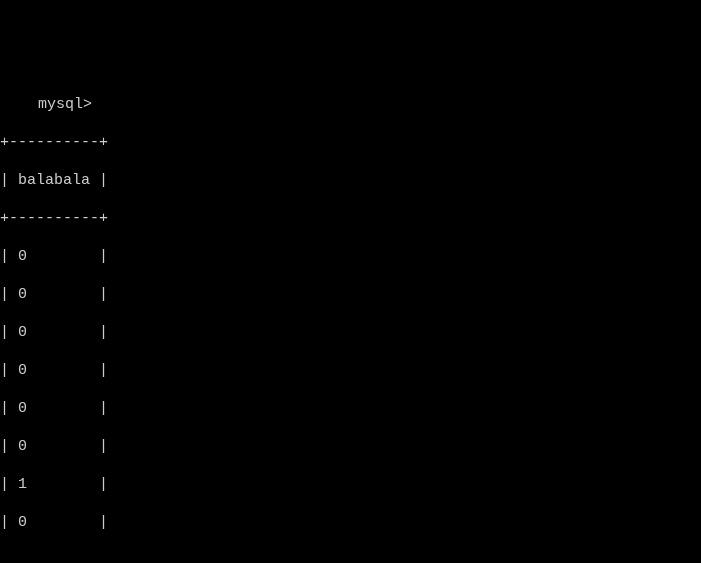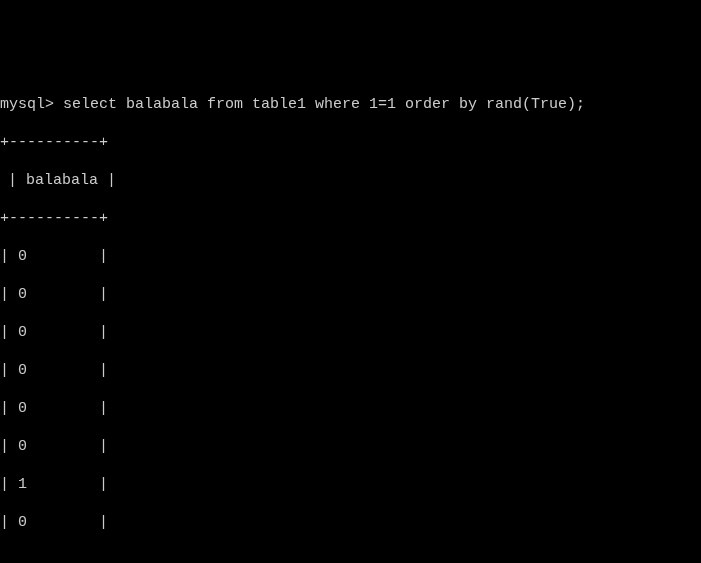--- a/index.html
+++ b/index.html
@@ -19,42 +19,42 @@
       white-space: pre;
     }
     .terminal {
       padding: 0;
     }
     .prompt-line {
       display: flex;
     }
     .prompt {
       color: #ccc;
+      margin-left: 38px;
     }
     .query {
       color: #ccc;
     }
     .border-line {
       color: #ccc;
     }
     .header-line {
       color: #ccc;
-      padding-left: 8px;
     }
     .data-row {
       color: #ccc;
     }
   </style>
 </head>
 <body>
 
 
 
 <div class="terminal">
-<div class="prompt-line"><span class="prompt">mysql&gt;</span><span class="query"> select balabala from table1 where 1=1 order by rand(True);</span></div>
+<div class="prompt-line"><span class="prompt">mysql&gt;</span></div>
 <div class="border-line">+----------+</div>
 <div class="header-line">| balabala |</div>
 <div class="border-line">+----------+</div>
 <div class="data-row">| 0        |</div>
 <div class="data-row">| 0        |</div>
 <div class="data-row">| 0        |</div>
 <div class="data-row">| 0        |</div>
 <div class="data-row">| 0        |</div>
 <div class="data-row">| 0        |</div>
 <div class="data-row">| 1        |</div>

